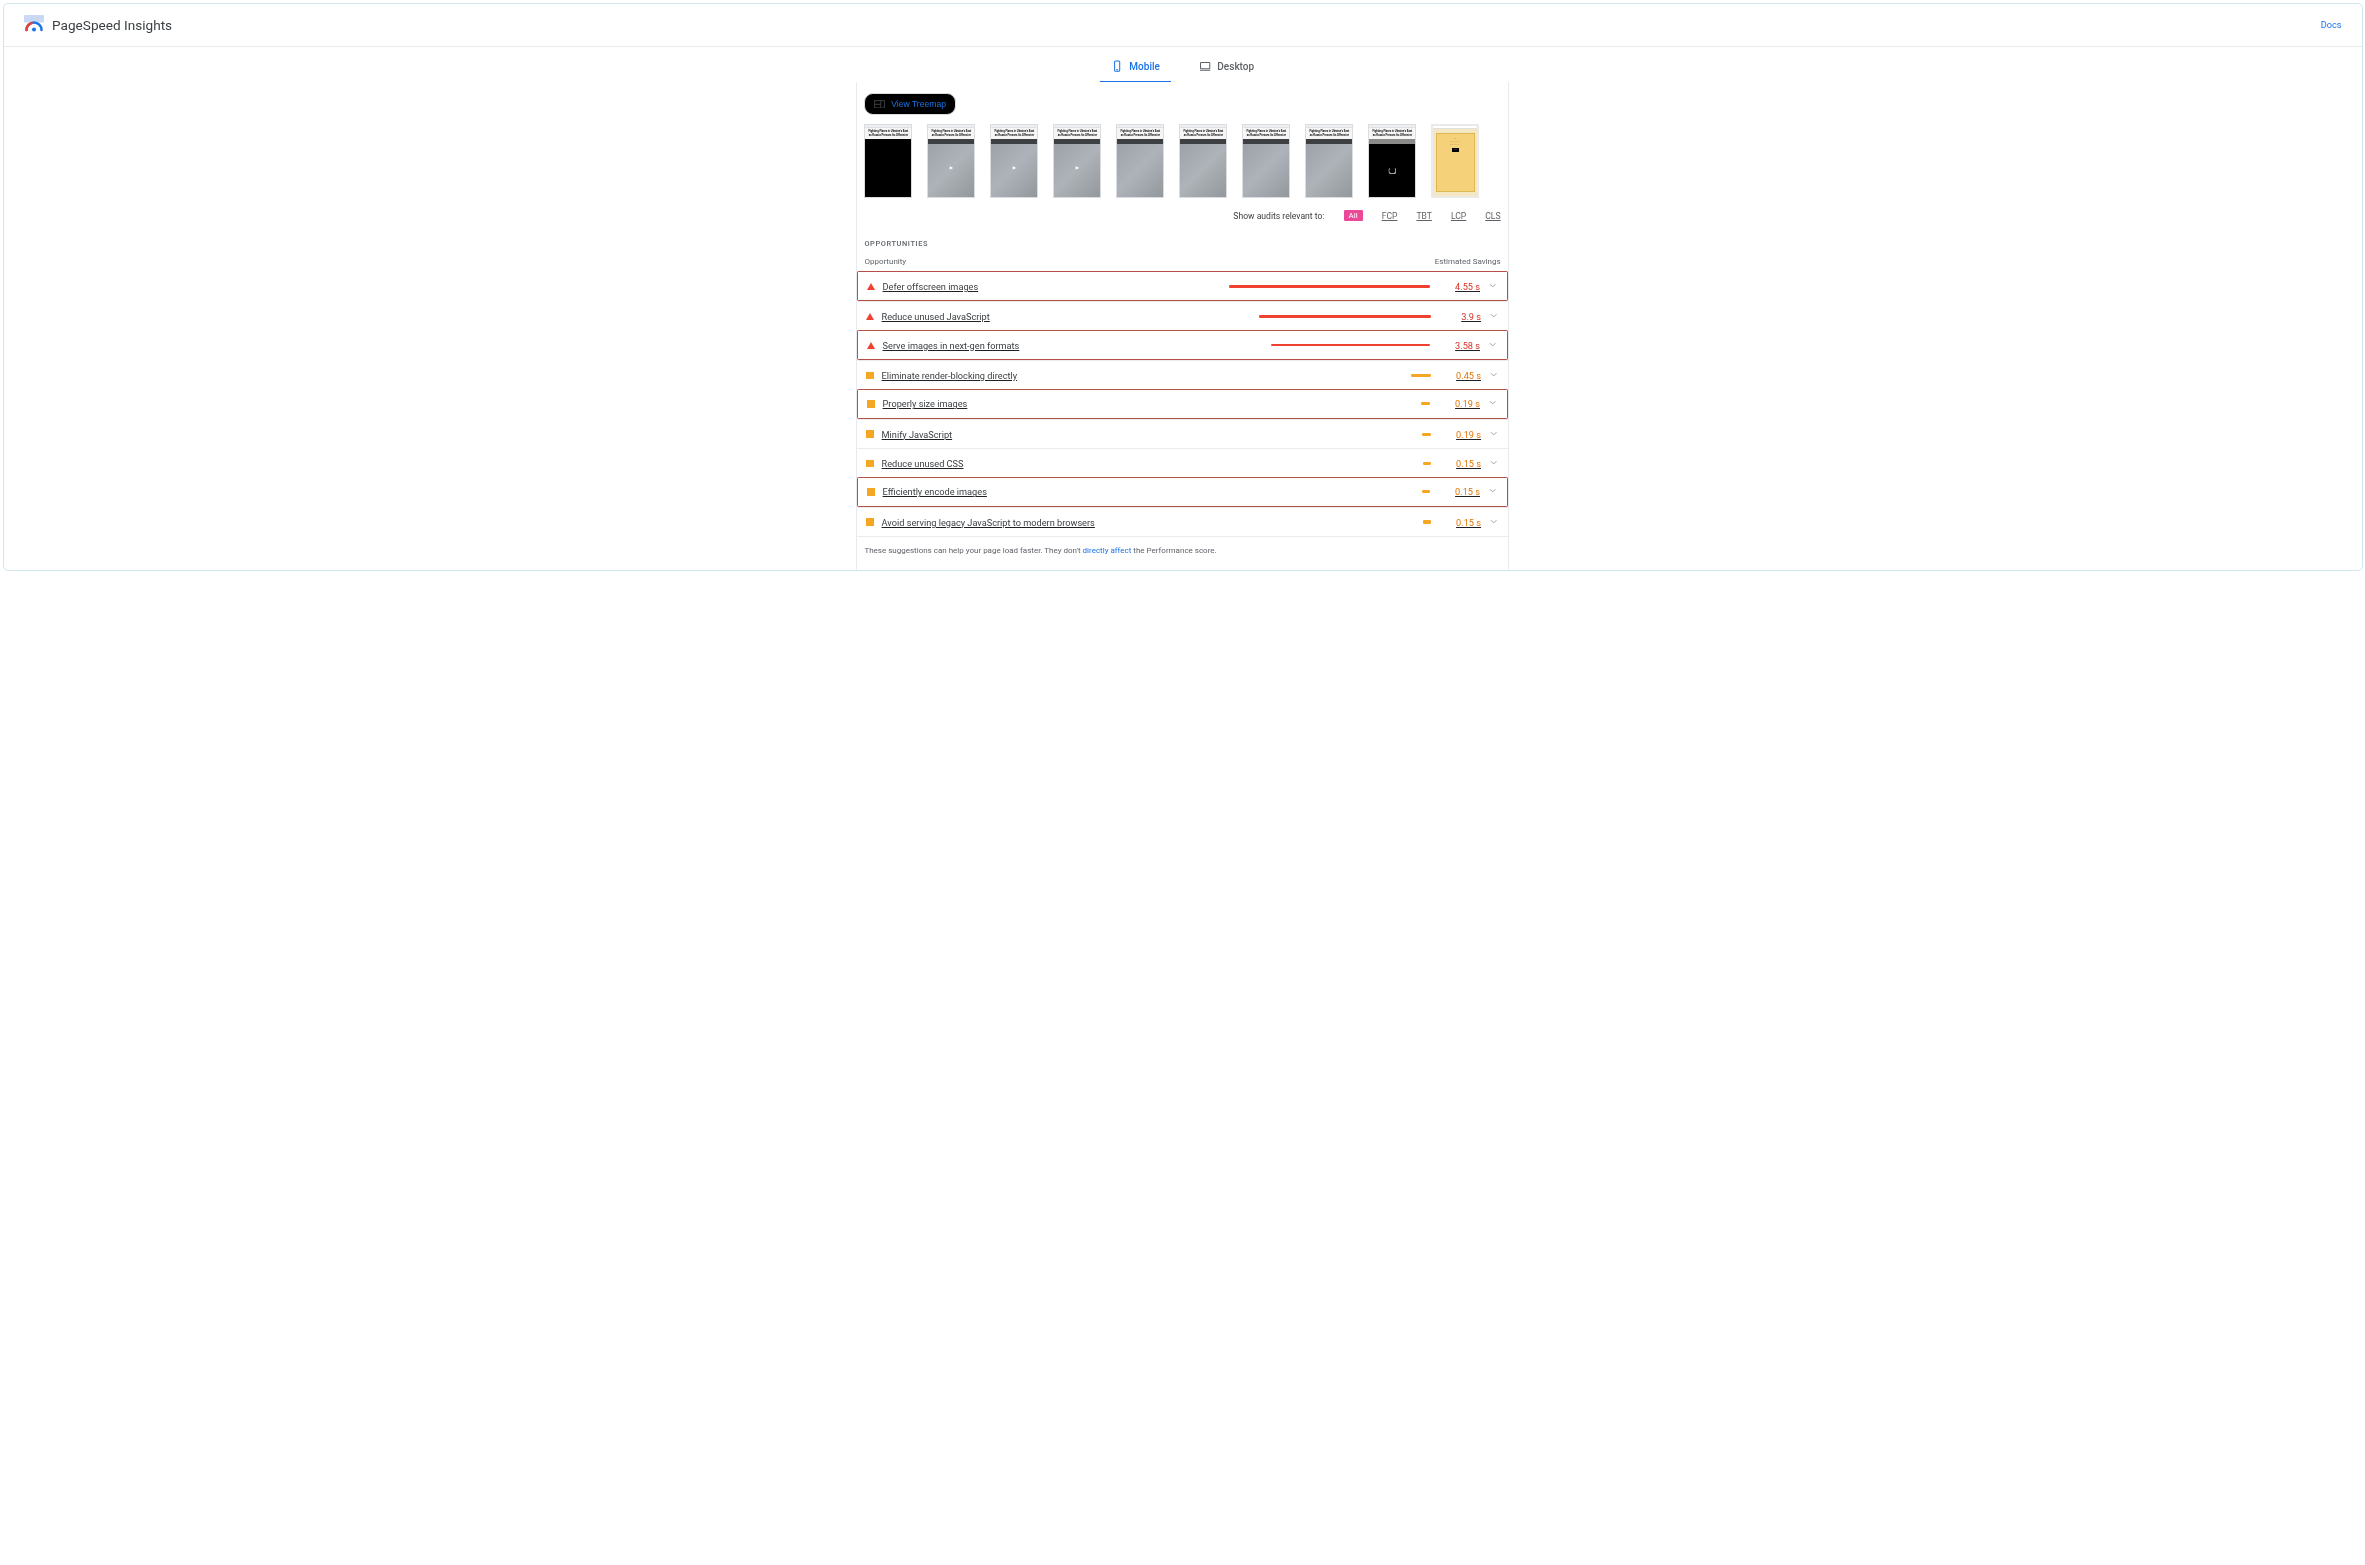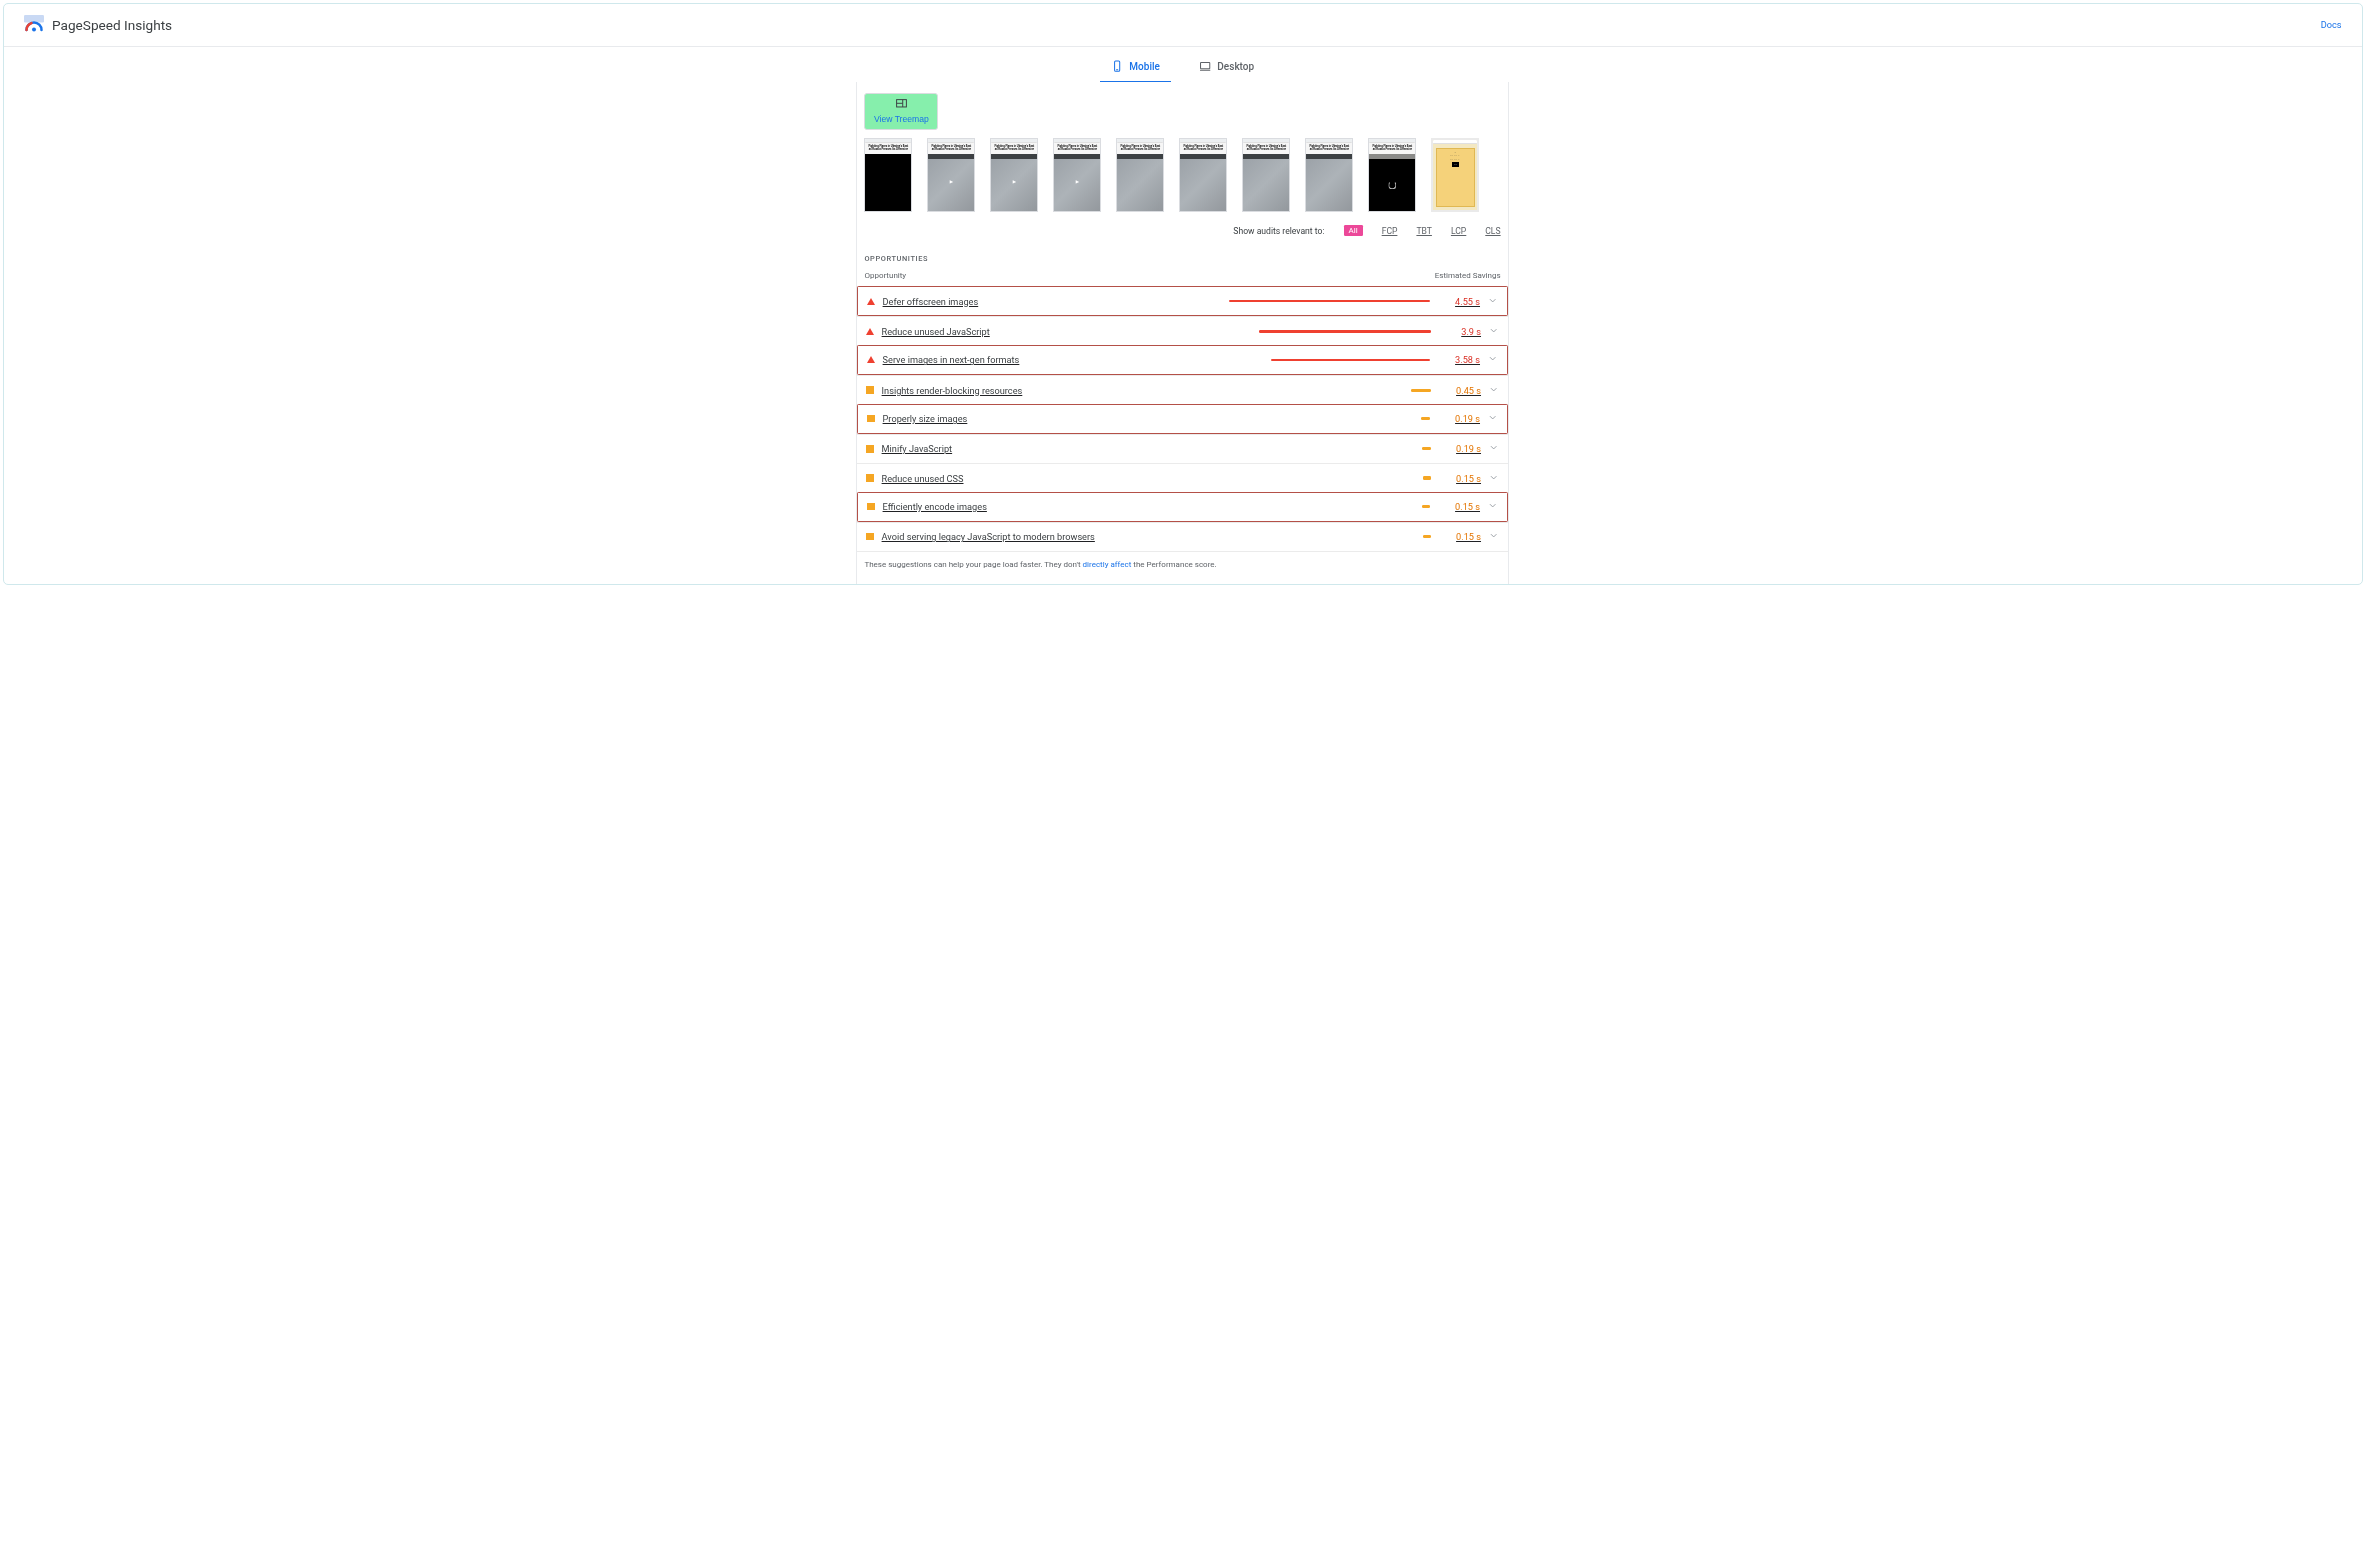--- a/index.html
+++ b/index.html
@@ -72,27 +72,26 @@
     border-right: 0.6px solid #e8eaed;
   }
   .treemap-row {
     padding: 0 0 6.2px 7.4px;
   }
   .view-treemap {
     display: inline-flex;
     align-items: center;
     gap: 6.2px;
     border: 0.6px solid #dadce0;
-    border-radius: 3px;
+    border-radius: 9px;
     padding: 5px 8.6px;
     color: #1a73e8;
     font-size: 8.6px;
-    background: #86efac;
+    background: #000000;
     cursor: pointer;
-    flex-direction: column;
   }
   .filmstrip {
     display: flex;
     gap: 15px;
     padding: 2.5px 7.4px 7.4px 7.4px;
   }
   .thumb {
     width: 48px;
     height: 74px;
     border: 0.6px solid #dadce0;
@@ -454,21 +453,21 @@
           </span>
           <span class="savings red">3.58 s</span>
           <span class="chev"><svg width="7.4" height="7.4" viewBox="0 0 12 12">
               <path d="M2 4 L6 8 L10 4" fill="none" stroke="#9aa0a6" stroke-width="1.6" stroke-linecap="round"></path>
             </svg></span>
         </div>
         <div class="opp-row">
           <span class="sev-icon">
             <span class="sq-orange"></span>
           </span>
-          <span class="opp-label">Insights render-blocking resources</span>
+          <span class="opp-label">Eliminate render-blocking directly</span>
           <span class="bar-col">
             <span class="bar orange" style="width: 20px;"></span>
           </span>
           <span class="savings orange">0.45 s</span>
           <span class="chev"><svg width="7.4" height="7.4" viewBox="0 0 12 12">
               <path d="M2 4 L6 8 L10 4" fill="none" stroke="#9aa0a6" stroke-width="1.6" stroke-linecap="round"></path>
             </svg></span>
         </div>
         <div class="opp-row boxed">
           <span class="sev-icon">

